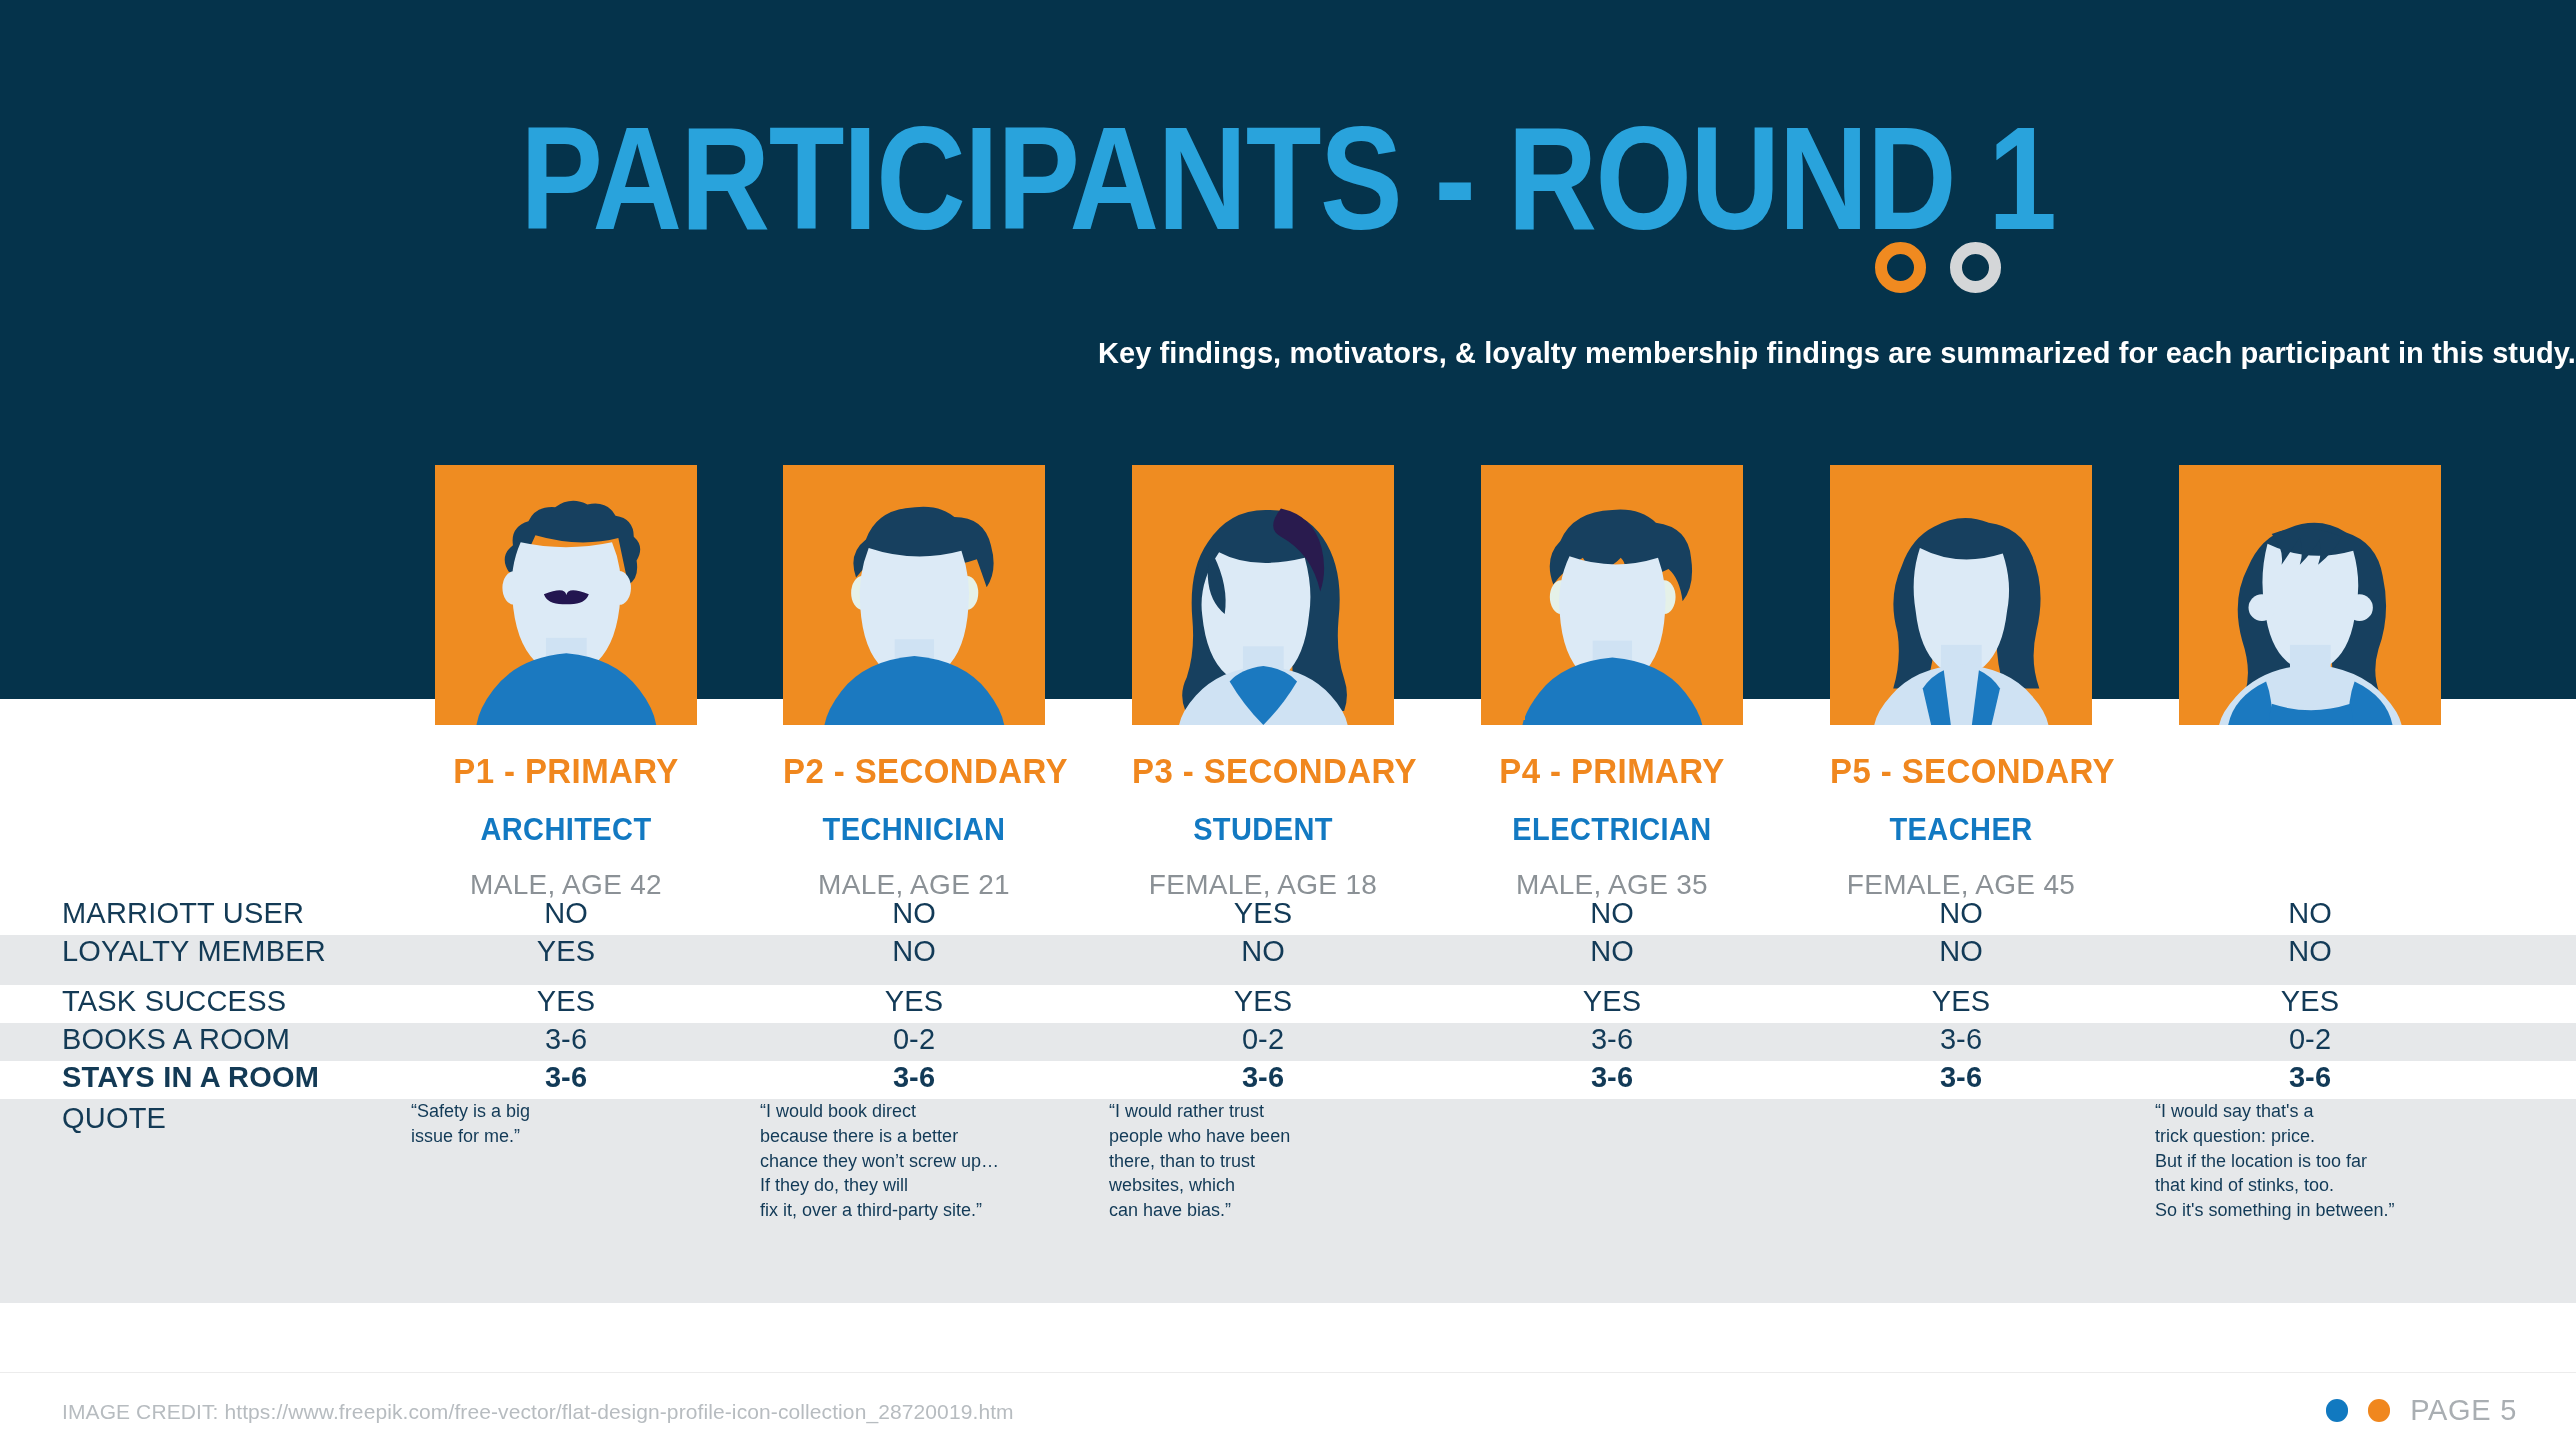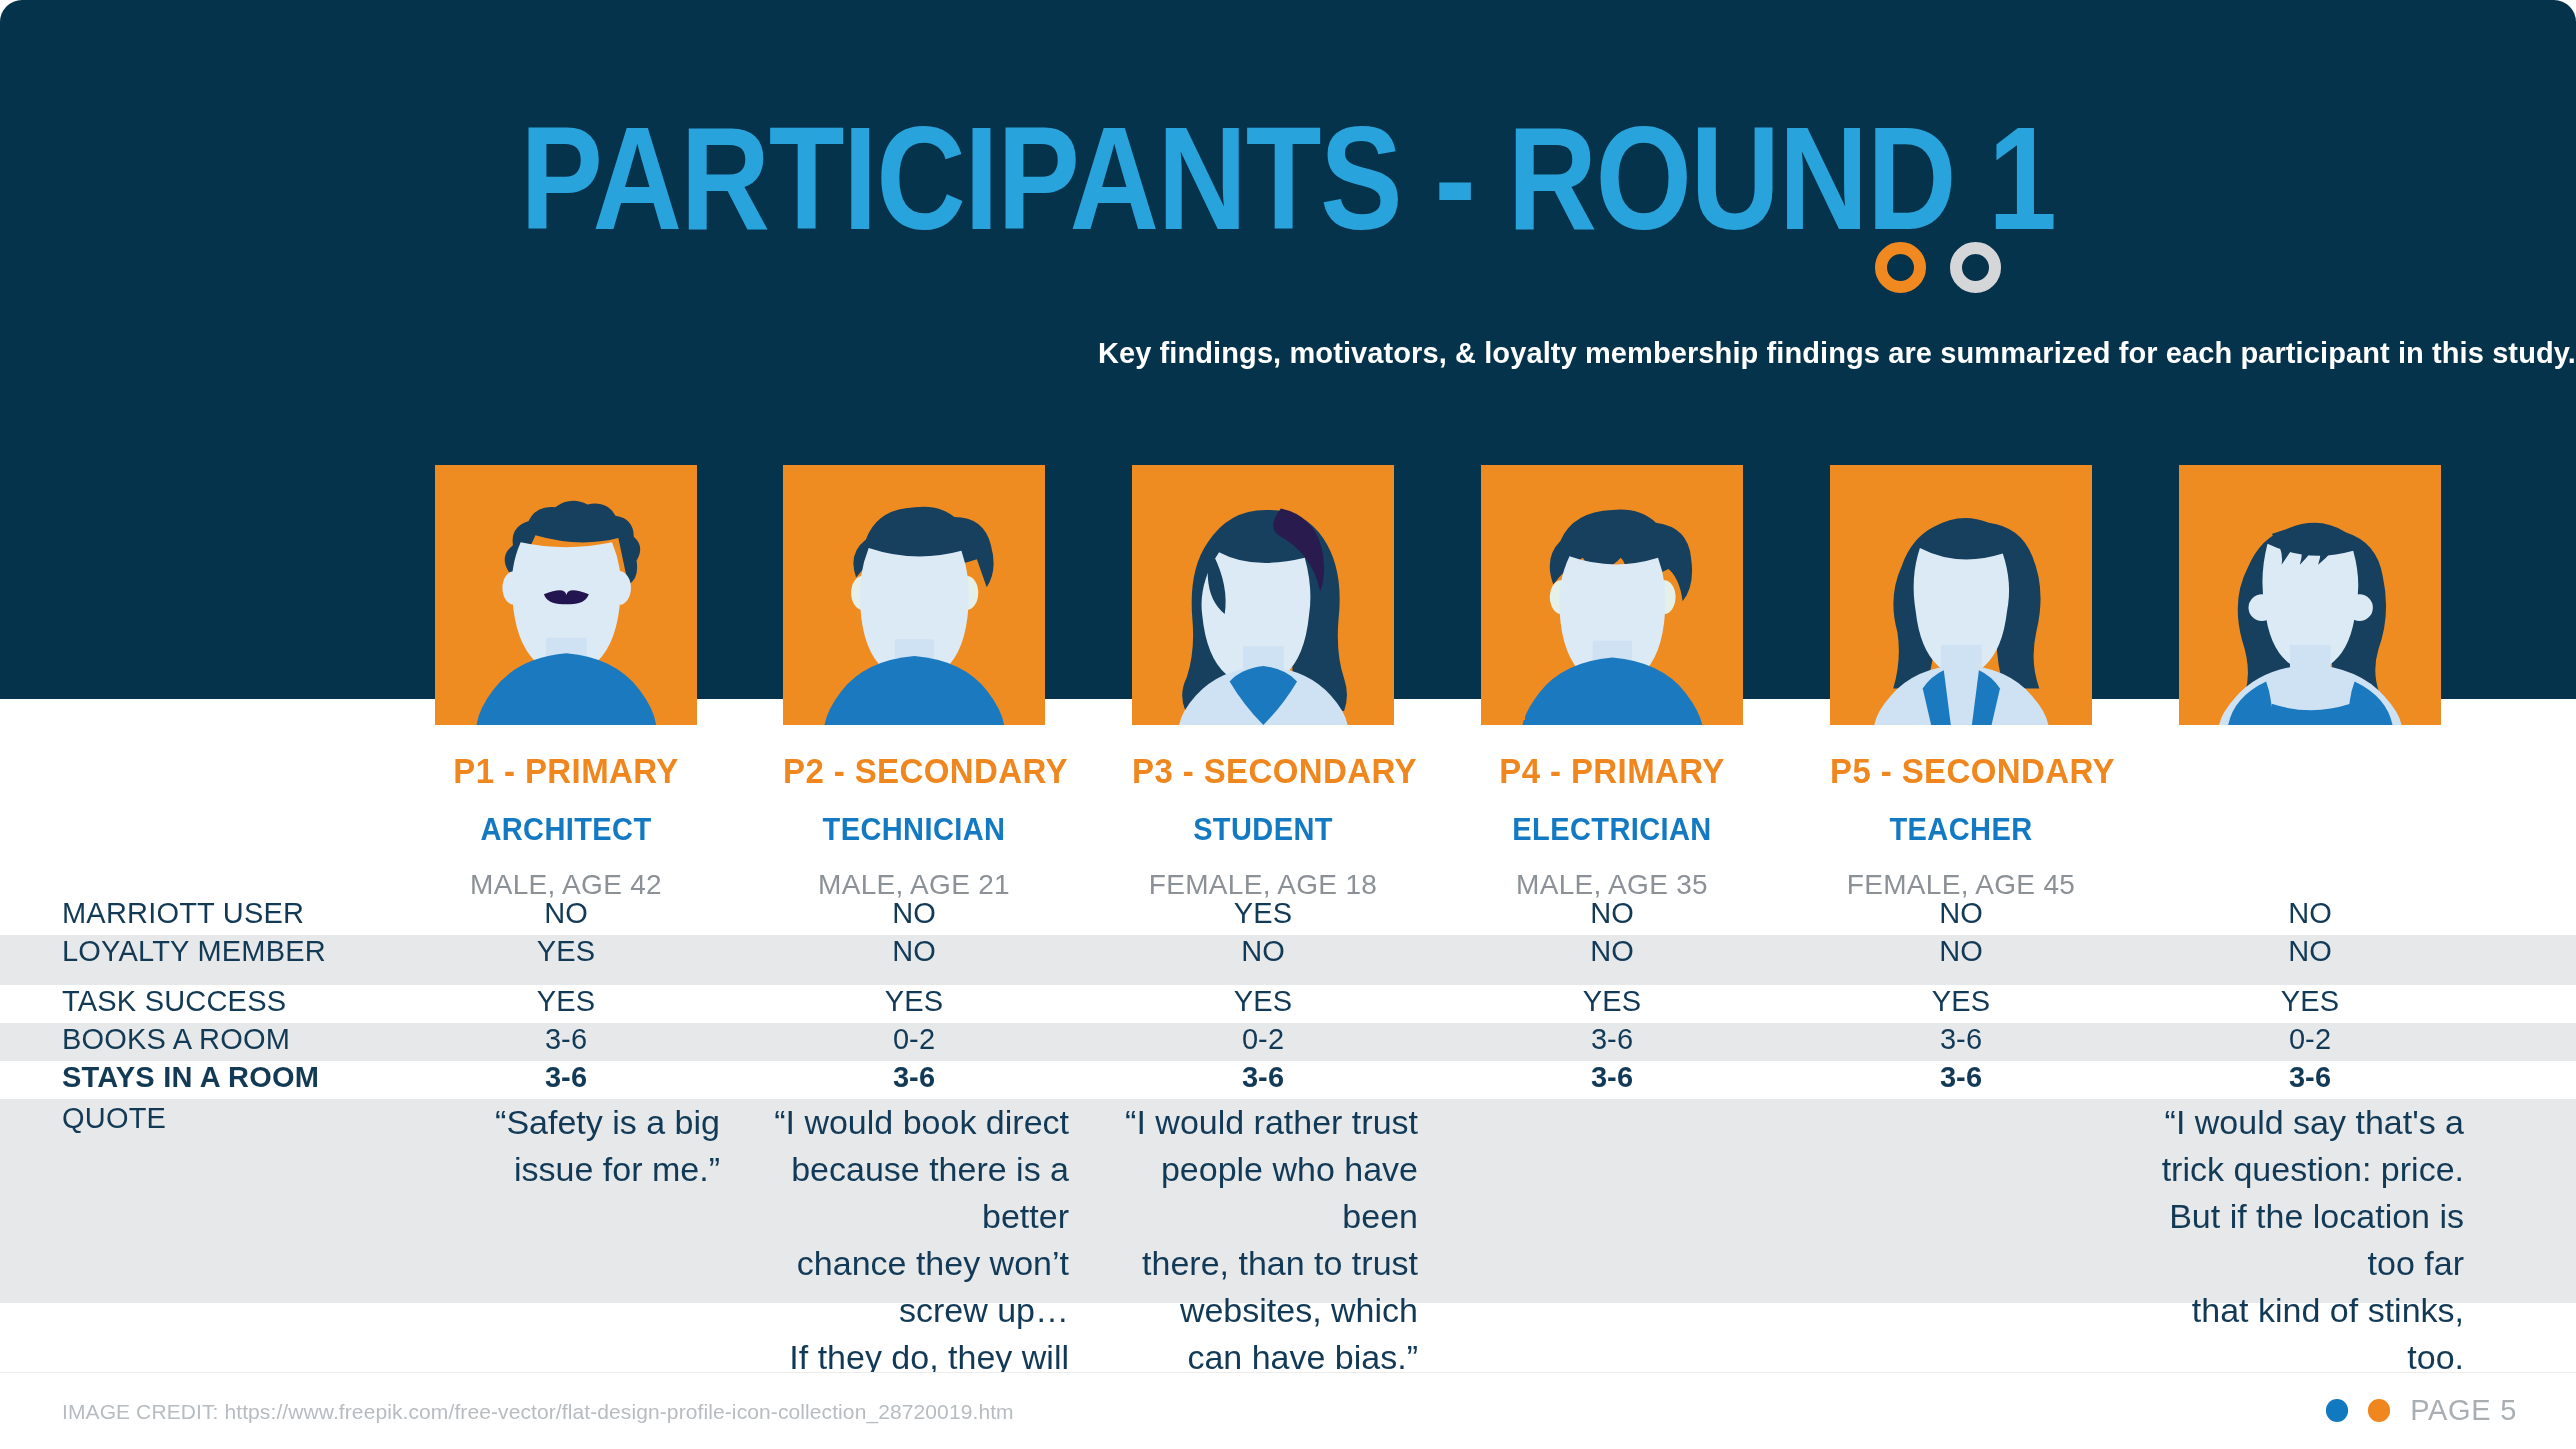--- a/index.html
+++ b/index.html
@@ -3,21 +3,21 @@
 <meta charset="utf-8">
 <style>
   html,body{margin:0;padding:0;}
   body{
     width:2576px;height:1449px;
     background:#ffffff;
     font-family:"Liberation Sans", sans-serif;
     overflow:hidden;
     position:relative;
   }
-  .slide{position:relative;width:2576px;height:1449px;overflow:hidden;background:#fff;border-radius:22px;}
+  .slide{position:relative;width:2576px;height:1449px;overflow:hidden;background:#fff;}
 
   
   .header-band{
     position:absolute;left:0;top:0;width:2576px;height:699px;
     background:#05334b;
   }
   .title{
     position:absolute;left:0;top:105px;width:2576px;
     text-align:center;
     color:#29a3dc;
@@ -77,22 +77,22 @@
   .trow-label{
     position:absolute;left:62px;top:0;
     color:#133a55;font-size:29px;letter-spacing:0.2px;
     white-space:nowrap;
   }
   .tcell{
     position:absolute;top:0;width:262px;text-align:center;
     color:#123a57;font-size:29px;letter-spacing:0.1px;
   }
   .tcell.quote{
-    font-size:34px;line-height:1.38;letter-spacing:0;
-    text-align:right;white-space:pre-line;width:309px;
+    font-size:18px;line-height:1.38;letter-spacing:0;
+    text-align:left;white-space:pre-line;width:309px;
   }
 
   
   .footer{
     position:absolute;left:0;bottom:0;width:2576px;height:76px;
     background:#ffffff;border-top:1.4px solid #ececec;
   }
   .credit{
     position:absolute;left:62px;top:27px;
     color:#b7bcc0;font-size:21px;letter-spacing:0.1px;

